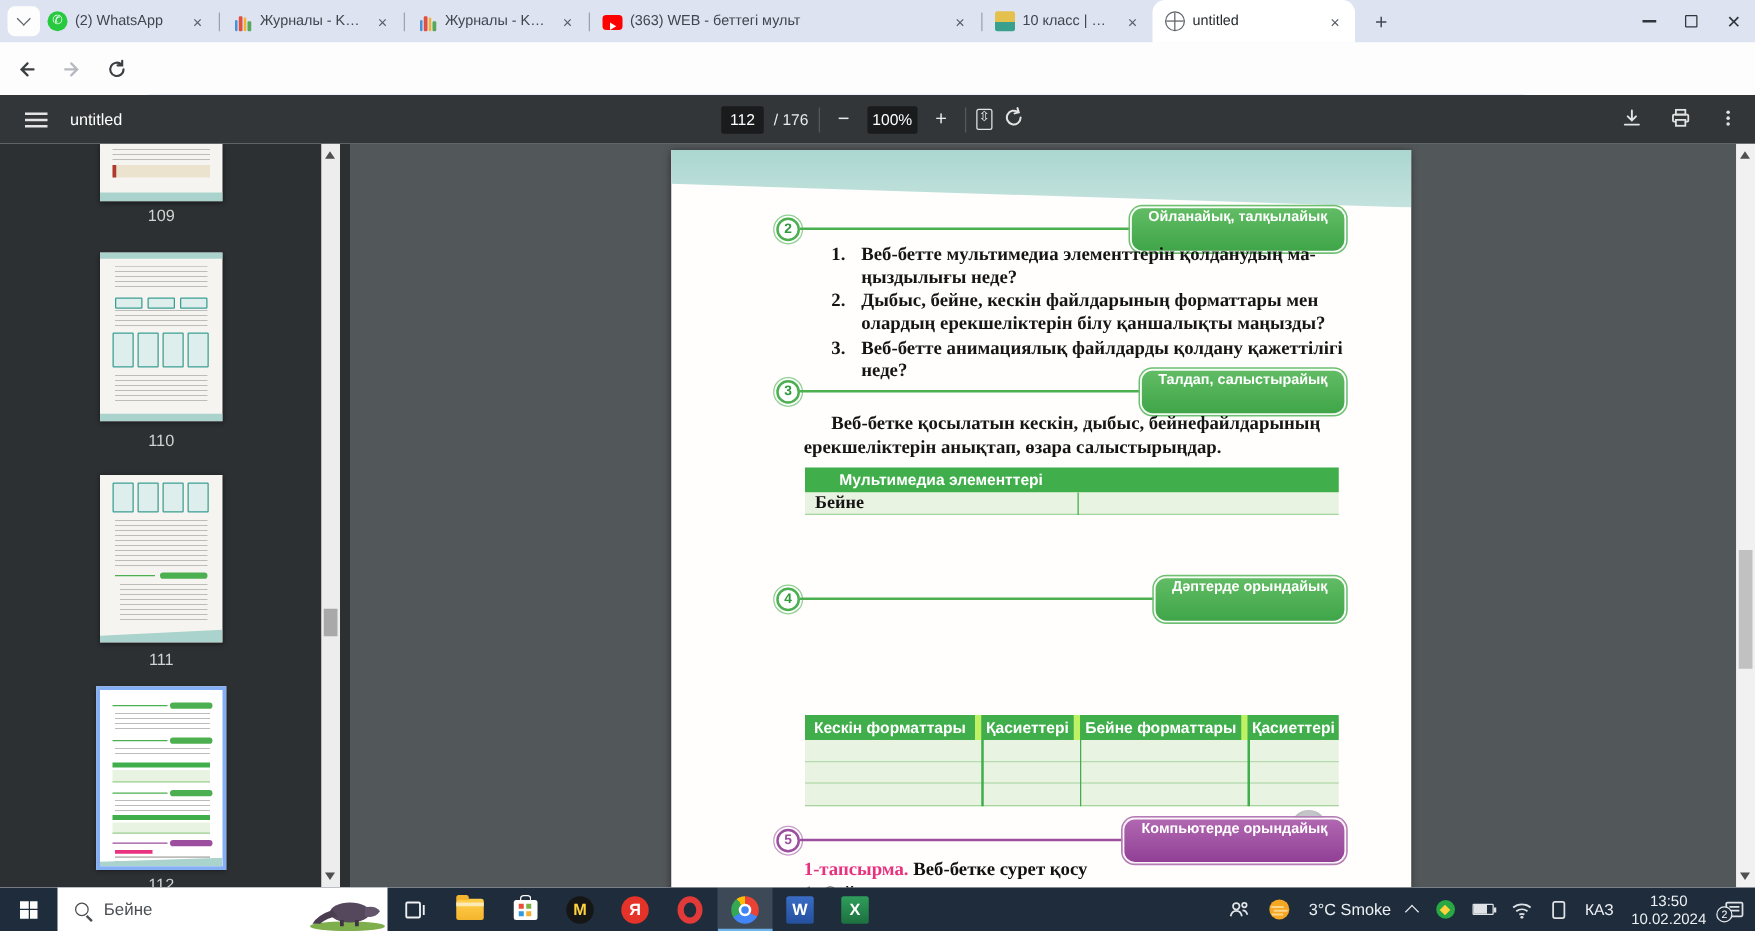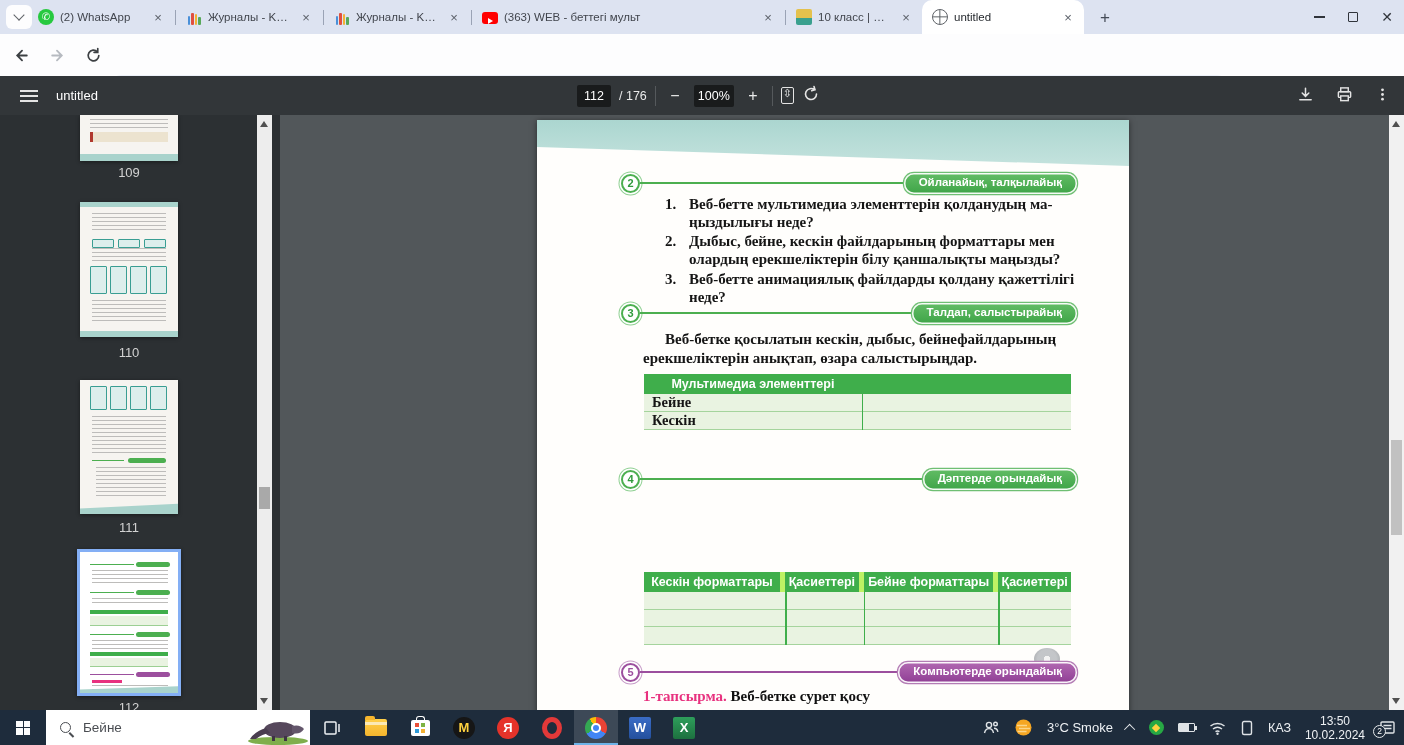--- a/index.html
+++ b/index.html
@@ -86,21 +86,21 @@
   
   .bookpage { position:absolute; left:257px; top:5px; width:592px; height:700px; background:#fffefc;
     box-shadow:0 1px 6px rgba(0,0,0,.5); font-family:"Liberation Serif","DejaVu Serif",serif; }
   .band { position:absolute; left:0; top:0; width:100%; height:48px;
     background:linear-gradient(#abd6d0, #c5e3de); clip-path:polygon(0 0,100% 0,100% 46px,0 27px); }
   .act { position:absolute; left:84px; width:456px; height:20px; display:flex; align-items:center; }
   .actnum { width:19px; height:19px; border-radius:50%; background:#fff; border:2px solid #4caf50;
     box-shadow:0 0 0 1.5px #fff,0 0 0 2.5px #8fd092; color:#2f9a3c; font-weight:bold; font-size:11px;
     display:flex; align-items:center; justify-content:center; font-family:"Liberation Sans",sans-serif; }
   .actline { flex:1; height:1.6px; background:#4caf50; }
-  .actbadge { height:21px; border-radius:10px; background:linear-gradient(#63bd66,#3ea447);
+  .actbadge { height:37px; border-radius:10px; background:linear-gradient(#63bd66,#3ea447);
     box-shadow:inset 0 0 0 1.5px rgba(255,255,255,.95),0 0 0 1.2px #6fbf73;
     color:#fff; font-weight:bold; font-size:11.5px; line-height:19px; padding:0 15px;
     font-family:"Liberation Sans",sans-serif; }
   .act.purple .actnum { border-color:#9c4f9e; color:#9c4f9e; box-shadow:0 0 0 1.5px #fff,0 0 0 2.5px #c79cc8; }
   .act.purple .actline { background:#9c4f9e; }
   .act.purple .actbadge { background:linear-gradient(#b269b2,#8f3e94); box-shadow:inset 0 0 0 1.5px rgba(255,255,255,.95),0 0 0 1.2px #b37cb4; }
   .qblock { position:absolute; left:128px; width:412px; }
   .qrow { display:flex; margin-bottom:1.4px; }
   .qnum { width:24px; font-weight:bold; font-size:15px; color:#151515; line-height:18px; }
   .qtext { flex:1; font-weight:bold; font-size:15px; color:#151515; line-height:18px; white-space:pre-line; }
@@ -435,21 +435,20 @@
         </div>
 
         <div class="para" style="top:210px;">Веб-бетке қосылатын кескін, дыбыс, бейнефайлдарының
 ерекшеліктерін анықтап, өзара салыстырыңдар.</div>
 
         <div class="btable" style="top:254px;">
           <div class="bt-head">
             <div style="width:51%">Мультимедиа элементтері</div>
           </div>
           <div class="bt-row">Бейне</div>
-          <div class="bt-row">Кескін</div>
           <div class="vline" style="left:51%;"></div>
         </div>
 
         <div class="act" style="top:349px;">
           <div class="actnum">4</div>
           <div class="actline"></div>
           <div class="actbadge">Дәптерде орындайық</div>
         </div>
 
 

